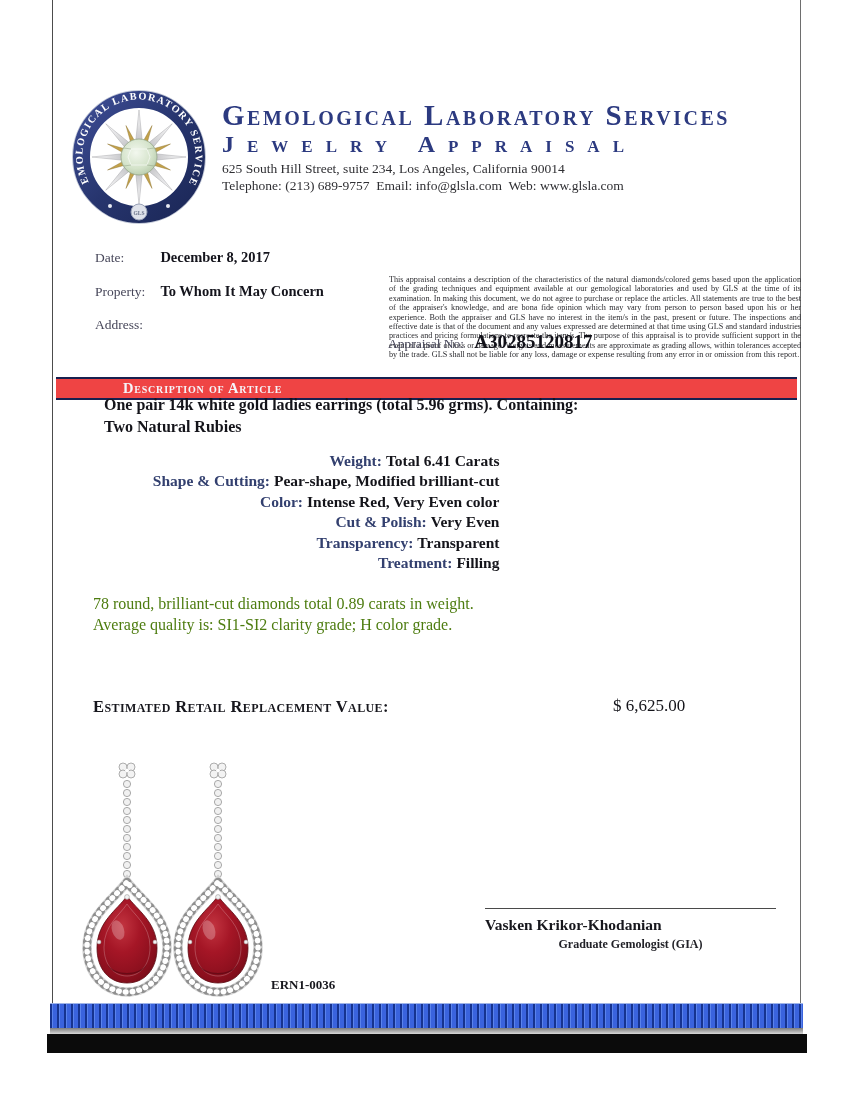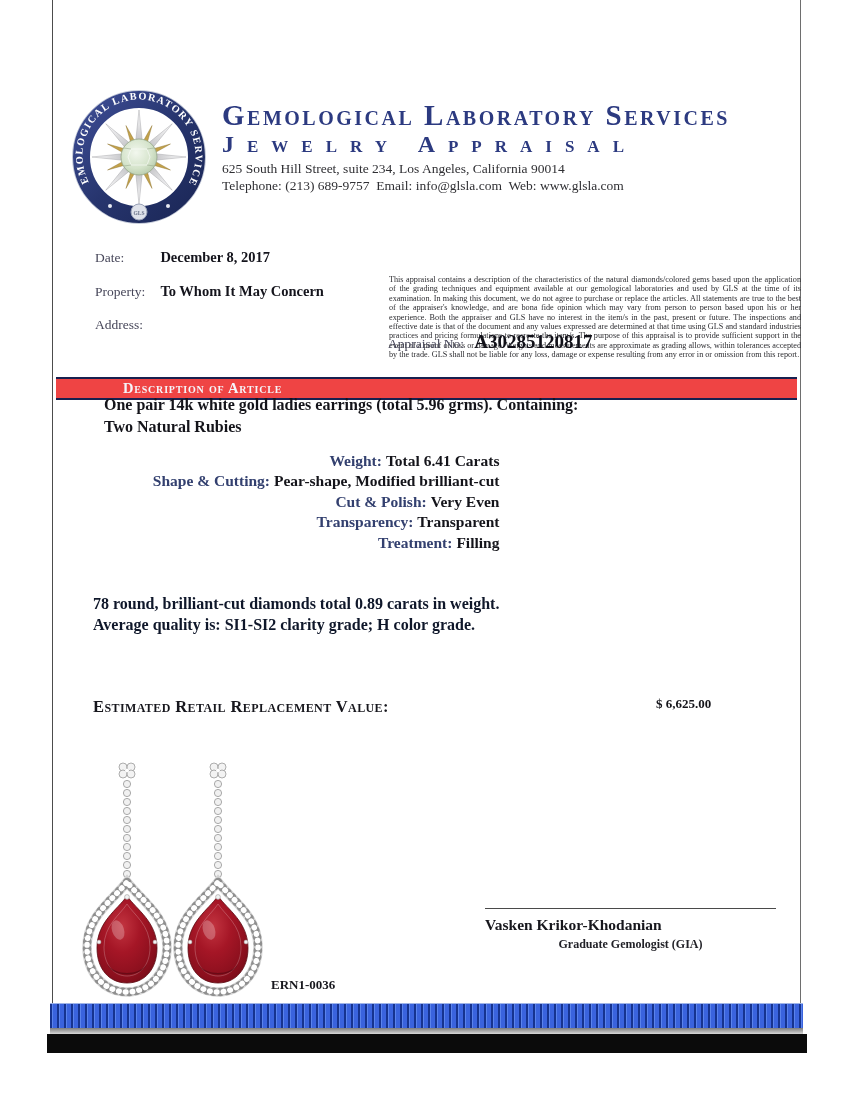--- a/index.html
+++ b/index.html
@@ -48,29 +48,29 @@
   }
 
   
   .intro{position:absolute;left:93px;font-size:16px;font-weight:bold;color:#14141a;white-space:nowrap;margin-left:11px;}
   .attr-table{position:absolute;left:93px;top:452px;}
   .attr-row{height:20.4px;white-space:nowrap;text-align:right;}
   .attr-label{
     display:inline-block;width:177px;font-weight:bold;color:#33406f;font-size:15.5px;vertical-align:top;
   }
   .attr-value{display:inline-block;font-weight:bold;color:#14141a;font-size:15.5px;}
-  .diamond-note{position:absolute;left:93px;font-size:16px;font-weight:bold;color:#0f172a;white-space:nowrap;}
+  .diamond-note{position:absolute;left:93px;font-size:16px;font-weight:normal;color:#4d7c0f;white-space:nowrap;}
 
   
   .valuation-label{
     position:absolute;left:93px;top:697px;font-variant:small-caps;font-weight:bold;
     font-size:16.5px;color:#17171d;letter-spacing:0.4px;white-space:nowrap;
   }
   .valuation-amount{
-    position:absolute;left:656px;top:696px;font-weight:bold;font-size:13px;color:#14141a;white-space:nowrap;
+    position:absolute;left:613px;top:696px;font-weight:normal;font-size:17px;color:#14141a;white-space:nowrap;
   }
 
   
   .photo-wrap{position:absolute;left:73px;top:758px;width:290px;height:245px;}
   .item-code{position:absolute;left:271px;top:977px;font-size:13px;font-weight:bold;color:#17171d;white-space:nowrap;}
 
   
   .sig-block{position:absolute;left:485px;top:908px;width:291px;}
   .sig-line{border-top:1px solid #4a4a4a;width:291px;height:0;}
   .sig-name{font-weight:bold;font-size:15.5px;color:#17171d;margin-top:7px;white-space:nowrap;font-family:Liberation Serif, serif;}
@@ -196,20 +196,24 @@
   <div class="attr-table">
     <div class="attr-row">
       <span class="attr-label">Weight:</span>
       <span class="attr-value">Total 6.41 Carats</span>
     </div>
     <div class="attr-row">
       <span class="attr-label">Shape &amp; Cutting:</span>
       <span class="attr-value">Pear-shape, Modified brilliant-cut</span>
     </div>
     <div class="attr-row">
+      <span class="attr-label">Color:</span>
+      <span class="attr-value">Intense Red, Very Even color</span>
+    </div>
+    <div class="attr-row">
       <span class="attr-label">Cut &amp; Polish:</span>
       <span class="attr-value">Very Even</span>
     </div>
     <div class="attr-row">
       <span class="attr-label">Transparency:</span>
       <span class="attr-value">Transparent</span>
     </div>
     <div class="attr-row">
       <span class="attr-label">Treatment:</span>
       <span class="attr-value">Filling</span>

